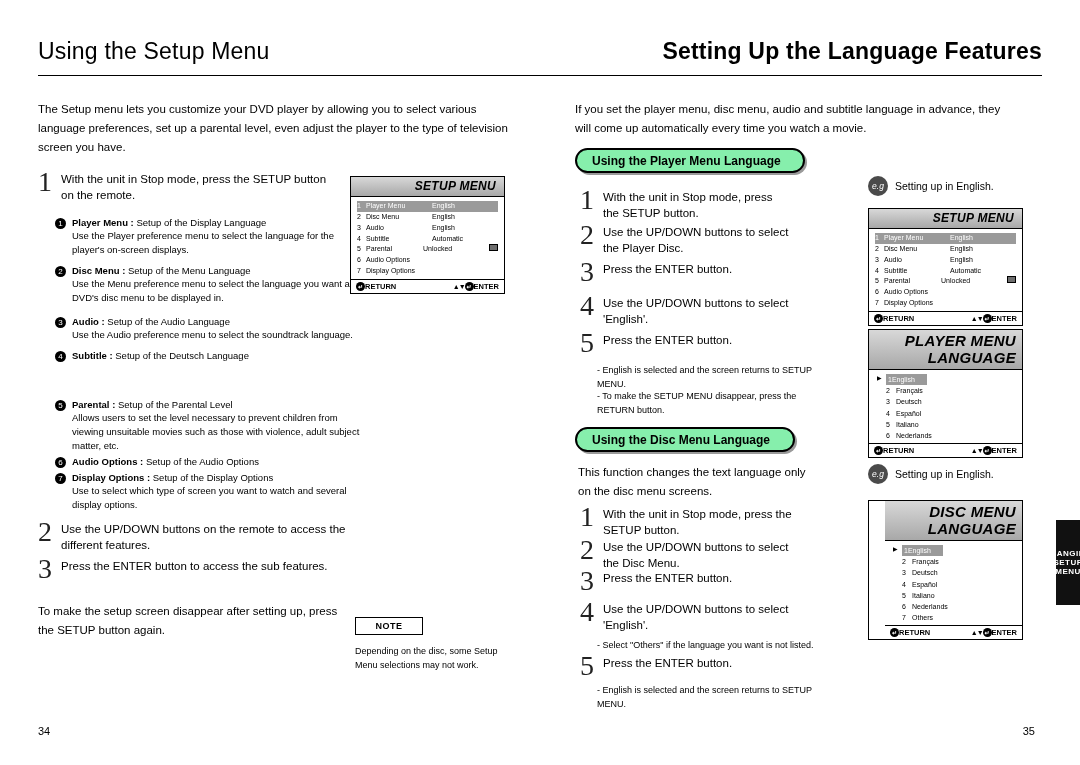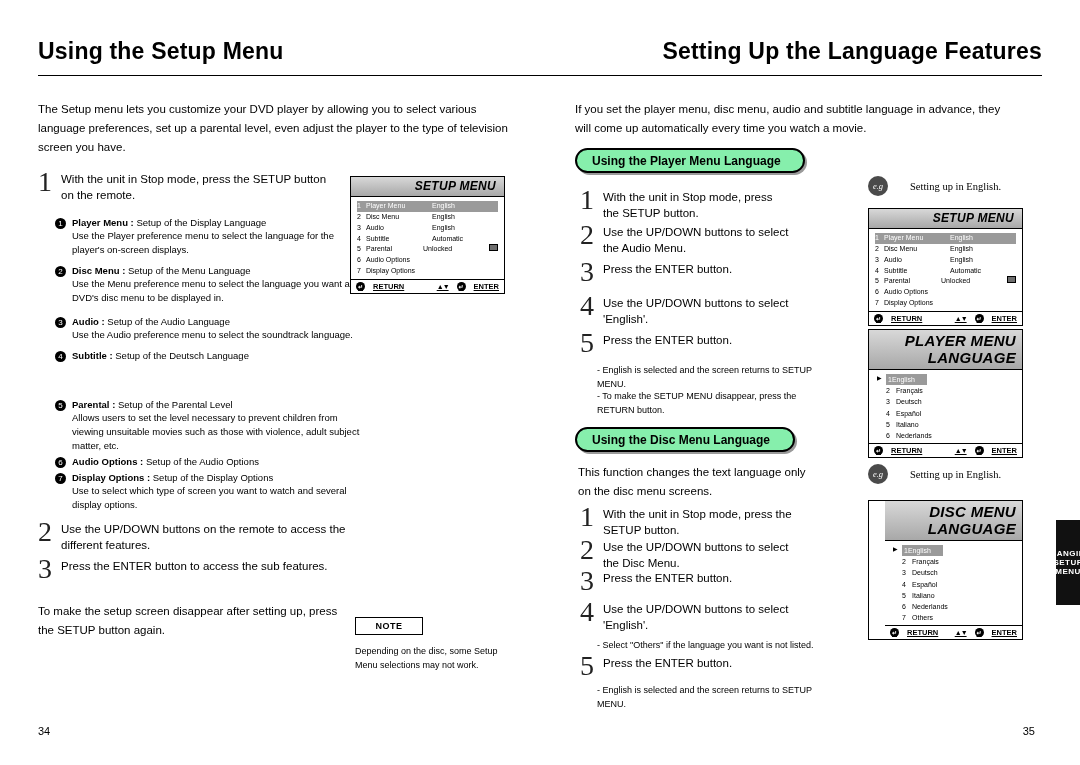--- a/index.html
+++ b/index.html
@@ -10,21 +10,21 @@
     font-family:"Liberation Sans", sans-serif;
     color:#000;
     position:relative;
     overflow:hidden;
   }
   .page { position:absolute; inset:0; }
 
   
   .hdr-left {
     position:absolute; left:38px; top:38px; width:460px;
-    font-size:23px; font-weight:bold; letter-spacing:0.2px;
+    font-size:23px; font-weight:normal; letter-spacing:0.2px;
   }
   .hdr-right {
     position:absolute; right:38px; top:38px; width:520px;
     font-size:23px; font-weight:bold; text-align:right; letter-spacing:0.2px;
   }
   .rule {
     position:absolute; left:38px; right:38px; top:75px;
     border-bottom:1px solid #000; height:0;
   }
 
@@ -70,21 +70,21 @@
   
   .pill {
     position:absolute; height:25px; border:2px solid #000; border-radius:13px;
     background:#86efac; display:flex; align-items:center; padding:0 15px;
     font-size:12px; font-weight:bold;
     box-shadow:2px 2px 0 #9a9a9a;
   }
 
   
   .eg {
-    position:absolute; display:flex; align-items:center; gap:22px;font-family:Liberation Serif, serif;
+    position:absolute; display:flex; align-items:center; gap:7px;
   }
   .eg .circ {
     width:20px; height:20px; border-radius:50%; background:#4a4a4a; color:#fff;
     font-size:8.5px; display:flex; align-items:center; justify-content:center;
     font-style:italic;
   }
   .eg .lbl { font-size:10.5px; }
 
   
   .osd {
@@ -100,22 +100,22 @@
   .osd-title.small { font-size:15px; padding:2px 6px 3px 0; }
   .osd-body { padding:4px 6px 2px 6px; }
   .osd-row {
     display:flex; font-size:7px; line-height:1.55;
   }
   .osd-row .n { width:9px; flex:none; }
   .osd-row .k { flex:1; }
   .osd-row .v { width:66px; flex:none; }
   .osd-row.hl { background:#9a9a9a; color:#fff; }
   .osd-foot {
-    border-top:1px solid #000; display:flex; align-items:center; gap:8px;
-    font-size:7.5px; font-weight:bold; padding:2px 5px;text-decoration:underline;
+    border-top:1px solid #000; display:flex; align-items:center; gap:0;
+    font-size:7.5px; font-weight:bold; padding:2px 5px;
   }
   .osd-foot .spacer { flex:1; }
   .kc {
     display:inline-flex; align-items:center; justify-content:center;
     width:9px; height:9px; border-radius:50%; background:#000; color:#fff;
     font-size:6px; font-weight:bold;
   }
   .arrows { font-size:7px; letter-spacing:-1px; }
 
   
@@ -288,21 +288,21 @@
     <span class="circ">e.g</span>
     <span class="lbl">Setting up in English.</span>
   </div>
 
   <div class="step" style="left:580px; top:186px; width:210px;">
     <div class="bignum">1</div>
     <div class="txt">With the unit in Stop mode, press the SETUP button.</div>
   </div>
   <div class="step" style="left:580px; top:221px; width:210px;">
     <div class="bignum">2</div>
-    <div class="txt">Use the UP/DOWN buttons to select the Audio Menu.</div>
+    <div class="txt">Use the UP/DOWN buttons to select the Player Disc.</div>
   </div>
   <div class="step" style="left:580px; top:258px; width:210px;">
     <div class="bignum">3</div>
     <div class="txt">Press the ENTER button.</div>
   </div>
   <div class="step" style="left:580px; top:292px; width:215px;">
     <div class="bignum">4</div>
     <div class="txt">Use the UP/DOWN buttons to select 'English'.</div>
   </div>
   <div class="step" style="left:580px; top:329px; width:210px;">

